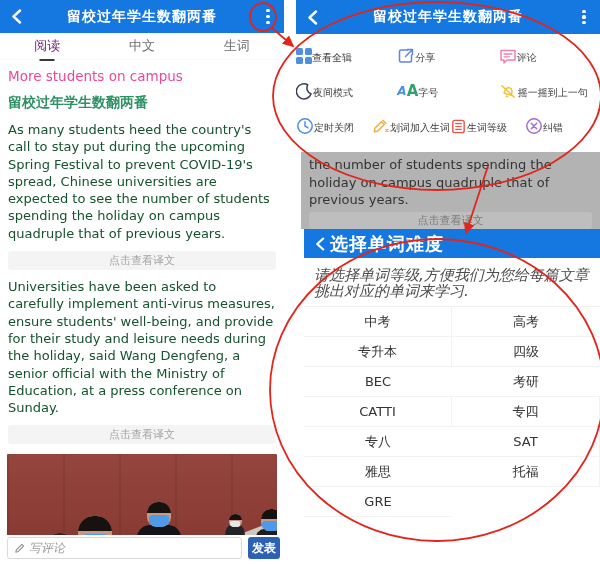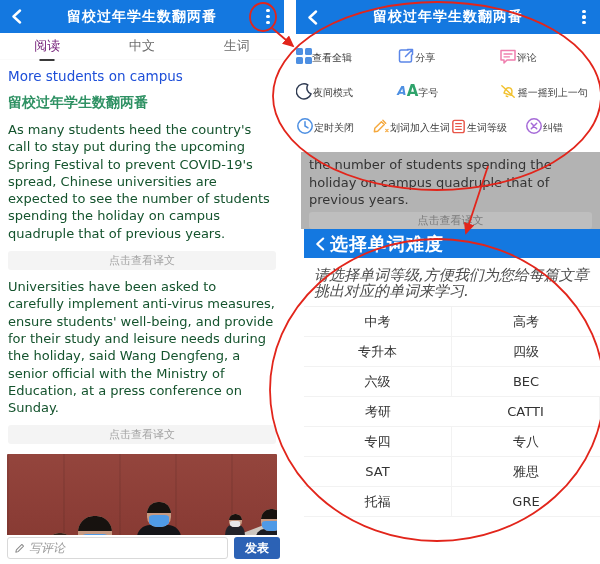--- a/index.html
+++ b/index.html
@@ -31,21 +31,21 @@
   .tabbar { display:flex; height:27px; align-items:center; border-bottom:1px solid #fafafa; }
   .tab { flex:1; text-align:center; font-size:13px; color:#6d6d6d; position:relative; }
   .tab.active { color:#701a75; }
   .tab.active::after {
     content:""; position:absolute; left:50%; transform:translateX(-50%);
     bottom:-6px; width:15px; height:2.5px; background:#3a3a3a;
   }
 
   
   .article { padding:5px 8px 0 8px; }
-  .subtitle-en { font-size:13.5px; color:#1d4ed8; margin:3px 8px 10px 0; }
+  .subtitle-en { font-size:13.5px; color:#ec4899; margin:3px 8px 10px 0; }
   .title-zh { font-size:14px; font-weight:bold; color:#2e9163; margin-bottom:9px; }
   .para { font-size:13px; line-height:17.3px; color:#14532d; margin-bottom:7px; }
   .trans-btn {
     width:100%; height:19px; background:#f4f4f4; border:none; border-radius:3px;
     font-size:11px; color:#a3a3a3; margin:2px 0 8px 0; font-family:inherit;
   }
 
   
   .photo {
     position:relative; margin:2px 7px 0 7px; height:113px; overflow:hidden; border-radius:1px;
@@ -70,21 +70,21 @@
   }
   .comment-input-wrap {
     flex:1; height:22px; border:1px solid #d9d9d9; border-radius:3px;
     display:flex; align-items:center; padding:0 6px; gap:4px; background:#fff;
   }
   .comment-input-wrap input {
     border:none; outline:none; flex:1; font-size:12px; color:#0369a1; font-family:inherit; min-width:0;font-style:italic;
   }
   .comment-input-wrap input::placeholder { color:#9a9a9a; }
   .submit-btn {
-    height:22px; padding:0 11px; background:#2c62b5; color:#fff; border:none; border-radius:3px;
+    height:22px; padding:0 4px; background:#2c62b5; color:#fff; border:none; border-radius:3px;
     font-size:12px; font-weight:bold; font-family:inherit;
   }
 
   
   .menu-panel { background:#fff; padding:7px 0 6px 0; }
   .menu-row { display:flex; }
   .menu-item { flex:1; display:flex; flex-direction:row; align-items:center; padding:5px 0 6px 0; }
   .menu-item .mi-icon { height:20px; display:flex; align-items:center; justify-content:center; margin-bottom:4px; }
   .menu-item .mi-label { font-size:10px; color:#3d3d3d; white-space:nowrap; }
   .grid-glyph { display:grid; grid-template-columns:7px 7px; grid-template-rows:7px 7px; gap:2px; }
@@ -336,21 +336,20 @@
       </div>
       <div class="hd-title">选择单词难度</div>
       <div class="hd-spacer"></div>
     </div>
     <div class="dialog-intro">请选择单词等级,方便我们为您给每篇文章挑出对应的单词来学习.</div>
     <div class="level-grid">
       <div class="level-cell colL">中考</div>
       <div class="level-cell">高考</div>
       <div class="level-cell colL">专升本</div>
       <div class="level-cell">四级</div>
-      <div class="level-cell colL">六级</div>
       <div class="level-cell">BEC</div>
       <div class="level-cell">考研</div>
       <div class="level-cell colL">CATTI</div>
       <div class="level-cell colL">专四</div>
       <div class="level-cell">专八</div>
       <div class="level-cell colL">SAT</div>
       <div class="level-cell">雅思</div>
       <div class="level-cell colL">托福</div>
       <div class="level-cell">GRE</div>
     </div>

